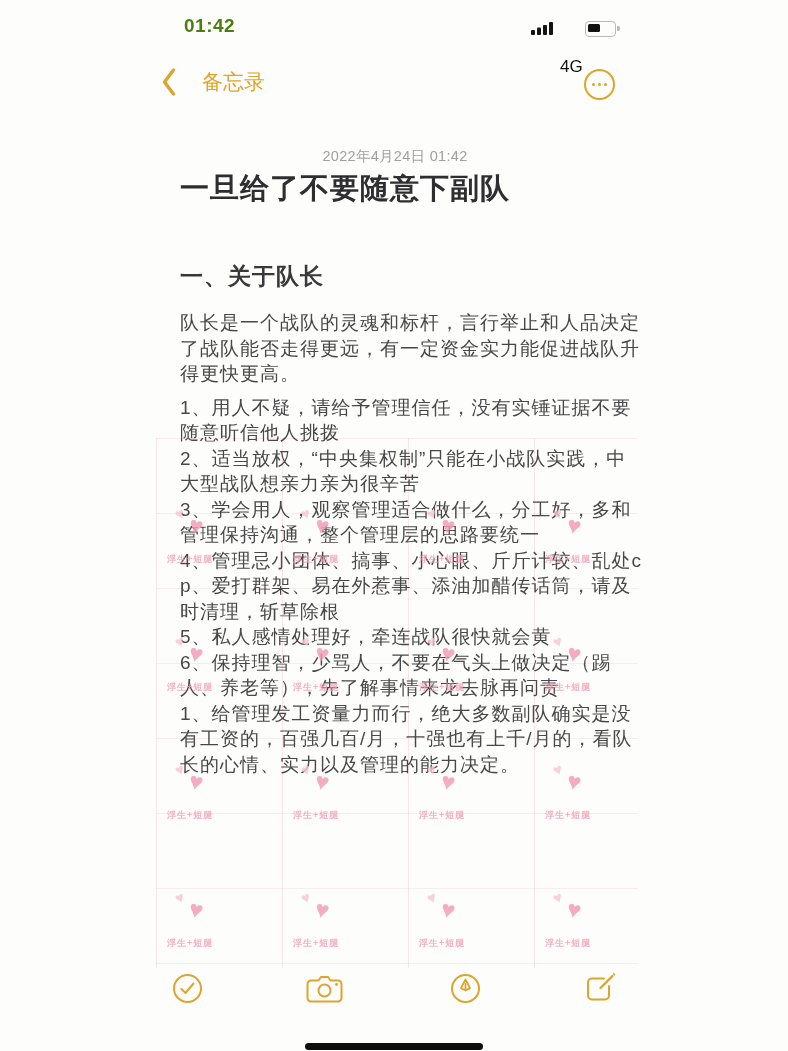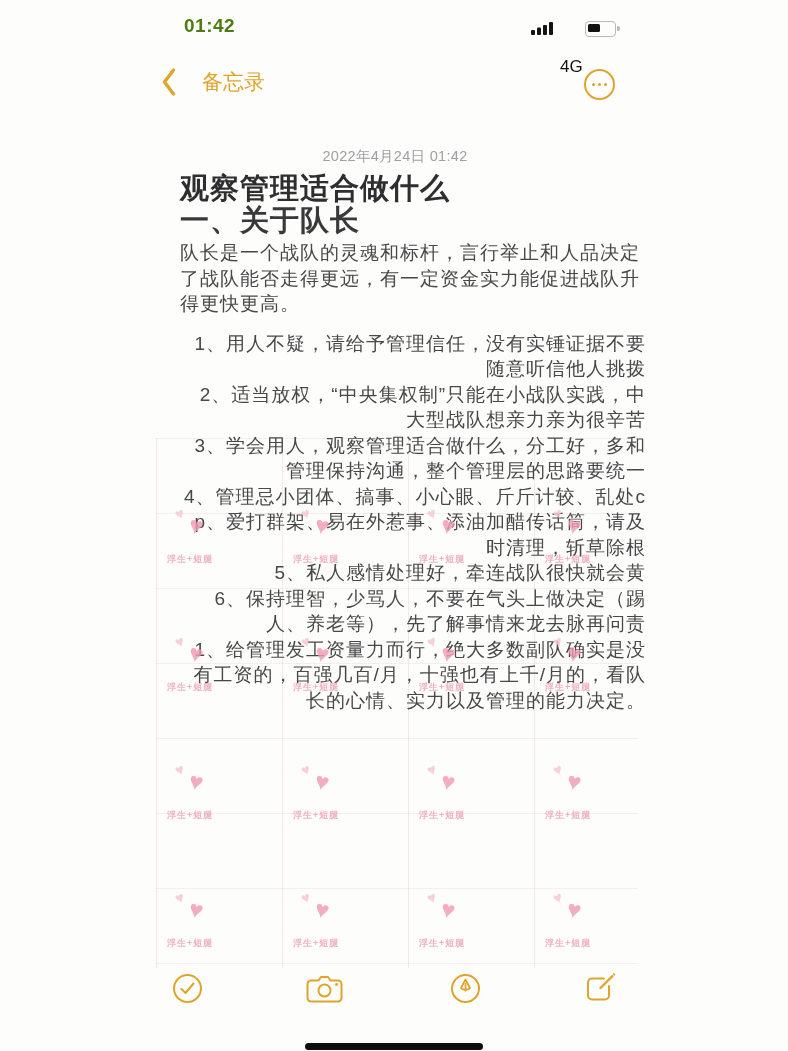--- a/index.html
+++ b/index.html
@@ -17,24 +17,24 @@
   
   .back{position:absolute;left:161px;top:66px;display:flex;align-items:center;cursor:pointer;gap:20px;}
   .back-label{font-size:21px;color:#dfa42c;margin-left:6px;}
   .more{position:absolute;left:584px;top:69px;width:31px;height:31px;border:2px solid #dfa42c;border-radius:50%;display:flex;align-items:center;justify-content:center;gap:2.5px;box-sizing:border-box;cursor:pointer;}
   .more i{width:3.5px;height:3.5px;border-radius:50%;background:#dfa42c;}
   .date{position:absolute;left:154px;top:107px;width:482px;text-align:center;font-size:14.5px;color:#9fa0a3;letter-spacing:.3px;margin-top:40px;}
 
   
   .note-body{position:absolute;left:180px;top:170px;width:466px;z-index:1;}
   .title{margin:0;font-size:29px;line-height:36px;font-weight:700;color:#2e2e30;letter-spacing:1px;}
-  .section{font-size:29px;line-height:28px;font-weight:700;color:#39393b;letter-spacing:1px;}
+  .section{margin-top:56px;font-size:23px;line-height:28px;font-weight:700;color:#39393b;letter-spacing:1px;}
   .text{font-size:19px;line-height:25.5px;letter-spacing:1px;color:#48484a;word-break:break-all;}
-  .intro{margin-top:6px;}
-  .items{margin-top:14px;text-align:right;}
+  .intro{margin-top:20px;}
+  .items{margin-top:8px;}
 
   
   .grid{position:absolute;left:156px;top:438px;width:482px;height:530px;z-index:0;pointer-events:none;
     background-image:
       repeating-linear-gradient(to right, rgba(240,200,208,.45) 0 1px, transparent 1px 126px),
       repeating-linear-gradient(to bottom, rgba(240,200,208,.32) 0 1px, transparent 1px 75px);}
 
   
   .wm{position:absolute;width:72px;height:56px;z-index:2;pointer-events:none;opacity:.8;}
   .wm .h1{position:absolute;left:8px;top:-2px;font-size:15px;color:#f8c5d2;transform:rotate(-22deg);}
@@ -77,21 +77,21 @@
     <span class="back-label">备忘录</span>
   </div>
   <div class="more">
     <i></i>
       <i></i>
       <i></i>
   </div>
   <div class="date">2022年4月24日 01:42</div>
 
   <div class="note-body">
-    <h1 class="title">观察管理适合做什么</h1>
+    <h1 class="title">一旦给了不要随意下副队</h1>
     <div class="section">一、关于队长</div>
     <div class="text intro">队长是一个战队的灵魂和标杆，言行举止和人品决定了战队能否走得更远，有一定资金实力能促进战队升得更快更高。</div>
     <div class="items">
       <div class="text">1、用人不疑，请给予管理信任，没有实锤证据不要随意听信他人挑拨</div>
       <div class="text">2、适当放权，“中央集权制”只能在小战队实践，中大型战队想亲力亲为很辛苦</div>
       <div class="text">3、学会用人，观察管理适合做什么，分工好，多和管理保持沟通，整个管理层的思路要统一</div>
       <div class="text">4、管理忌小团体、搞事、小心眼、斤斤计较、乱处cp、爱打群架、易在外惹事、添油加醋传话筒，请及时清理，斩草除根</div>
       <div class="text">5、私人感情处理好，牵连战队很快就会黄</div>
       <div class="text">6、保持理智，少骂人，不要在气头上做决定（踢人、养老等），先了解事情来龙去脉再问责</div>
       <div class="text">1、给管理发工资量力而行，绝大多数副队确实是没有工资的，百强几百/月，十强也有上千/月的，看队长的心情、实力以及管理的能力决定。</div>

